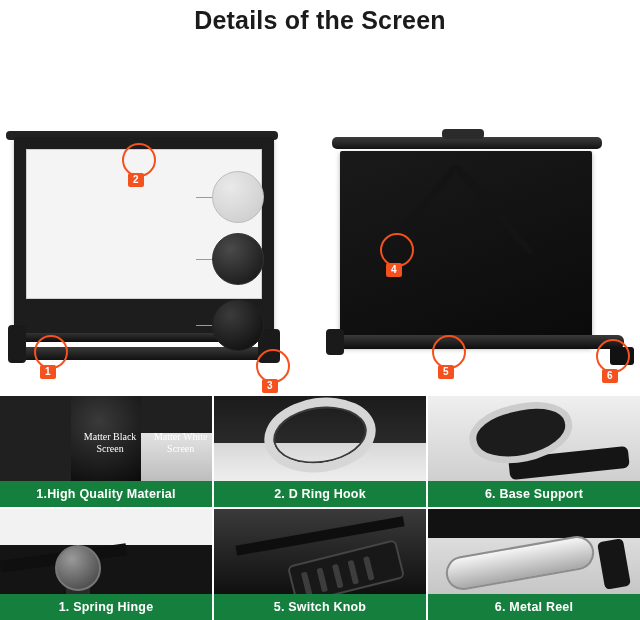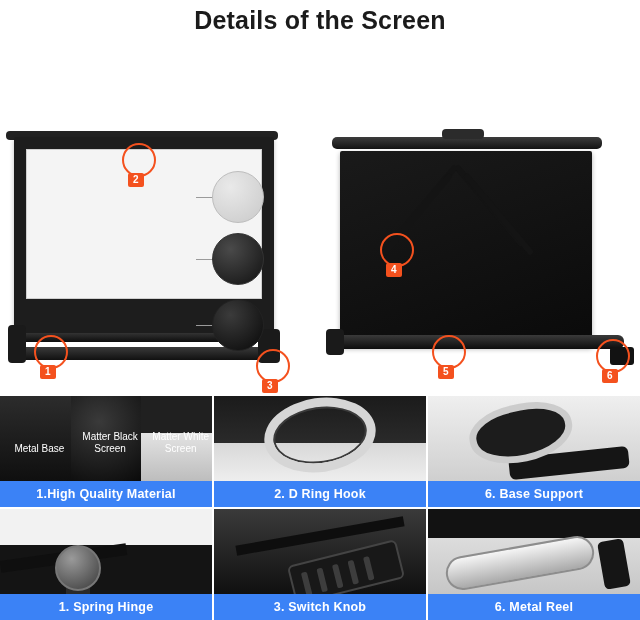--- a/index.html
+++ b/index.html
@@ -191,35 +191,35 @@
     grid-template-columns: repeat(3, 1fr);
     grid-template-rows: repeat(2, 1fr);
     gap: 2px;
     background: #ffffff;
   }
   .cell { position: relative; overflow: hidden; background: #202020; }
   .cell .caption {
     position: absolute;
     left: 0; right: 0; bottom: 0;
     height: 26px;
-    background: #3b82f6;
+    background: #15803d;
     color: #ffffff;
     font-size: 12.5px;
     font-weight: bold;
     display: flex; align-items: center; justify-content: center;
     letter-spacing: .2px;
   }
   .photo { position: absolute; left:0; top:0; right:0; bottom:26px; overflow:hidden; }
 
   
   .mat { position:absolute; top:0; bottom:0; }
   .mat-label {
     position: absolute; bottom: 26px; left: 8px; right: 0;
     text-align: center; font-size: 10px; line-height: 1.2;
-    color: #ffffff; padding: 0 2px;
+    color: #ffffff; padding: 0 2px; font-family: Liberation Serif, serif;
   }
   .mat1 { left:0;   width:33.4%; background: linear-gradient(#2c2c2c,#0f0f0f); }
   .mat2 { left:33.4%; width:33.3%; background: radial-gradient(circle at 40% 30%, #3a3a3a, #0a0a0a); }
   .mat3 { left:66.7%; width:33.3%; background: linear-gradient(#e3e3e3,#bdbdbd); margin-top: 37px; }
   .mat3 .mat-label { color:#ffffff; }
 
   
   .hook-bg { position:absolute; inset:0; background: linear-gradient(#1b1b1b,#2a2a2a 55%, #d8d8d8 55%, #eeeeee); }
   .dring {
     position:absolute; left:50%; top:46%; transform:translate(-50%,-50%) rotate(-8deg);
@@ -341,23 +341,20 @@
   <div class="callout c6">
     <div class="ring"></div>
     <div class="tag">6</div>
   </div>
 </div>
 
 <div class="grid">
 
   <div class="cell">
     <div class="photo">
-      <div class="mat mat1">
-        <div class="mat-label">Metal Base</div>
-      </div>
       <div class="mat mat2">
         <div class="mat-label">Matter Black Screen</div>
       </div>
       <div class="mat mat3">
         <div class="mat-label">Matter White Screen</div>
       </div>
     </div>
     <div class="caption">1.High Quality Material</div>
   </div>
 
@@ -393,21 +390,21 @@
       <div class="switch-bg"></div>
       <div class="switch-bar"></div>
       <div class="switch-plate">
         <div class="switch-tick" style="left:10px"></div>
         <div class="switch-tick" style="left:26px"></div>
         <div class="switch-tick" style="left:42px"></div>
         <div class="switch-tick" style="left:58px"></div>
         <div class="switch-tick" style="left:74px"></div>
       </div>
     </div>
-    <div class="caption">3. Switch Knob</div>
+    <div class="caption">5. Switch Knob</div>
   </div>
 
   <div class="cell">
     <div class="photo">
       <div class="reel-bg"></div>
       <div class="reel-dark-top"></div>
       <div class="reel-tube"></div>
       <div class="reel-cap"></div>
     </div>
     <div class="caption">6. Metal Reel</div>

